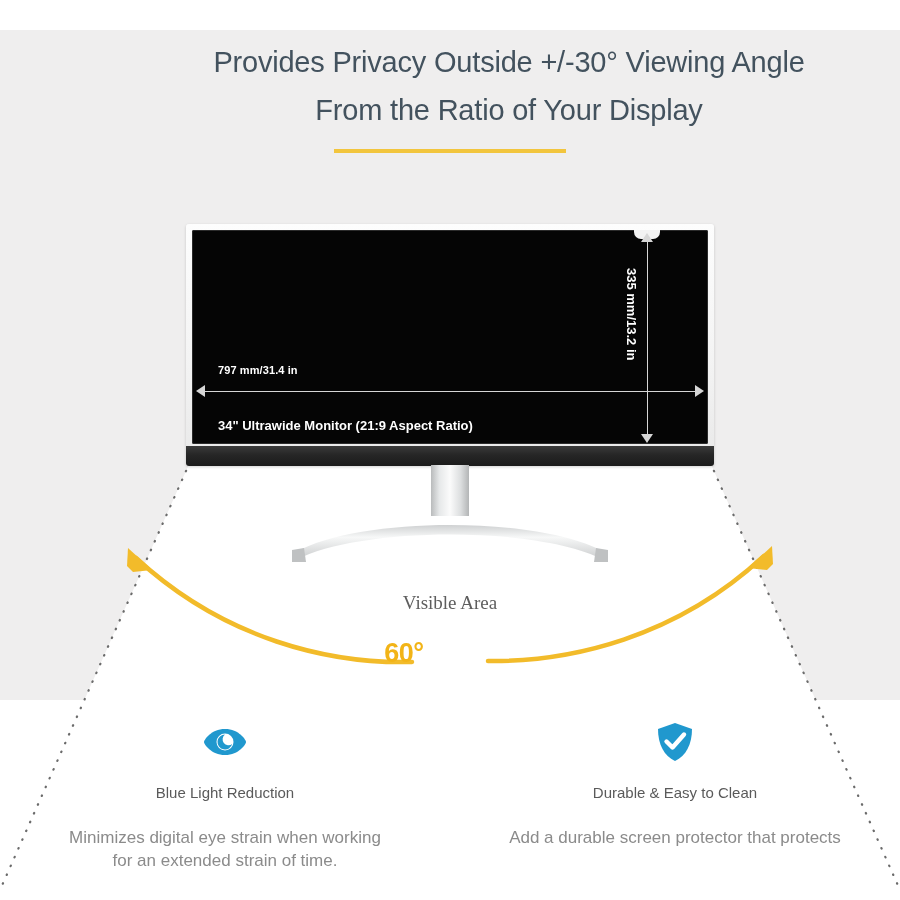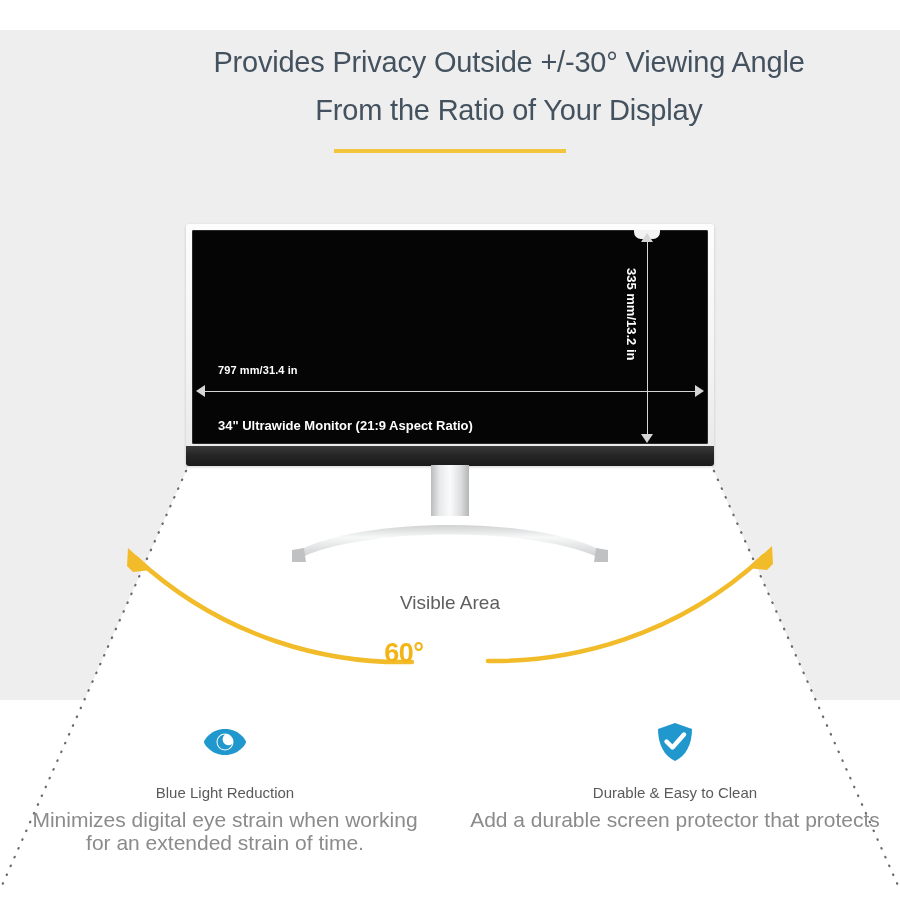--- a/index.html
+++ b/index.html
@@ -193,20 +193,21 @@
 
   
   .visible-area-label {
     position: absolute;
     left: 0; top: 592px;
     width: 900px;
     text-align: center;
     color: #5e5e5e;
     font-size: 19px;
     font-weight: 300;
+    font-family: Liberation Serif, serif;
   }
   .angle-label {
     position: absolute;
     left: 0; top: 638px;
     width: 808px;
     text-align: center;
     color: #f2b417;
     font-size: 27px;
     font-weight: bold;
     letter-spacing: -0.5px;
@@ -229,23 +230,23 @@
     align-items: center;
     justify-content: center;
   }
   .feature-title {
     margin-top: 22px;
     color: #5a5a5a;
     font-size: 15px;
     font-weight: 300;
   }
   .feature-desc {
-    margin-top: 7px;
+    margin-top: 25px;
     color: #8b8b8b;
-    font-size: 21px;
+    font-size: 17px;
     font-weight: 300;
     line-height: 23px;
   }
   .feature-desc .line { display: block; }
 </style>
 </head>
 <body>
 
 <div id="page">
 

